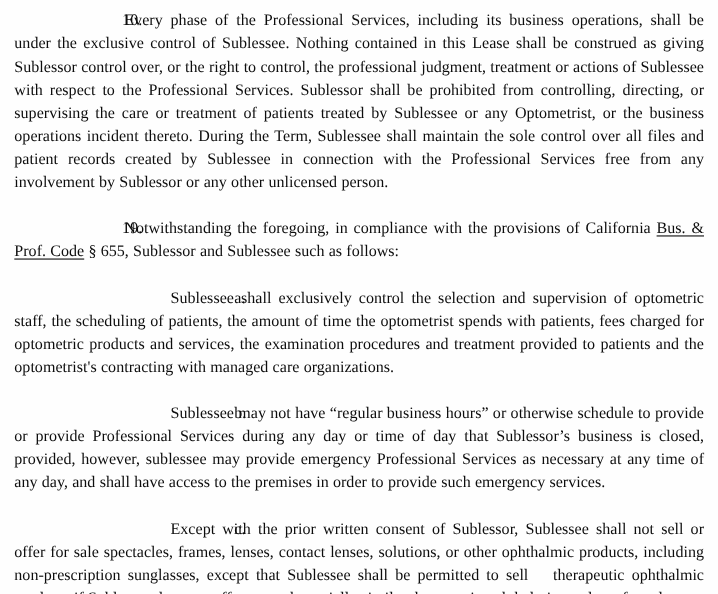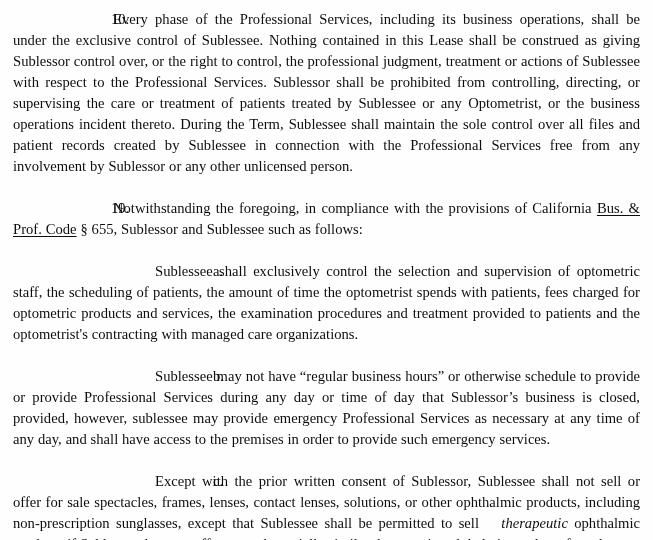--- a/index.html
+++ b/index.html
@@ -54,21 +54,20 @@
   }
   .marker-let {
     display: inline-block;
     width: 42px;
   }
   .u-line {
     text-decoration: underline;
     text-underline-offset: 2px;
   }
   .ital {
-    font-style: italic;
     margin-left: 16px;
   }
 </style>
 </head>
 <body>
 
 <div class="page">
   <div class="body-text">
 
     <p class="para numbered"><span class="marker-num">10.</span><span>Every phase of the Professional Services, including its business operations, shall be under the exclusive control of Sublessee. Nothing contained in this Lease shall be construed as giving Sublessor control over, or the right to control, the professional judgment, treatment or actions of Sublessee with respect to the Professional Services. Sublessor shall be prohibited from controlling, directing, or supervising the care or treatment of patients treated by Sublessee or any Optometrist, or the business operations incident thereto. During the Term, Sublessee shall maintain the sole control over all files and patient records created by Sublessee in connection with the Professional Services free from any involvement by Sublessor or any other unlicensed person.</span></p>

